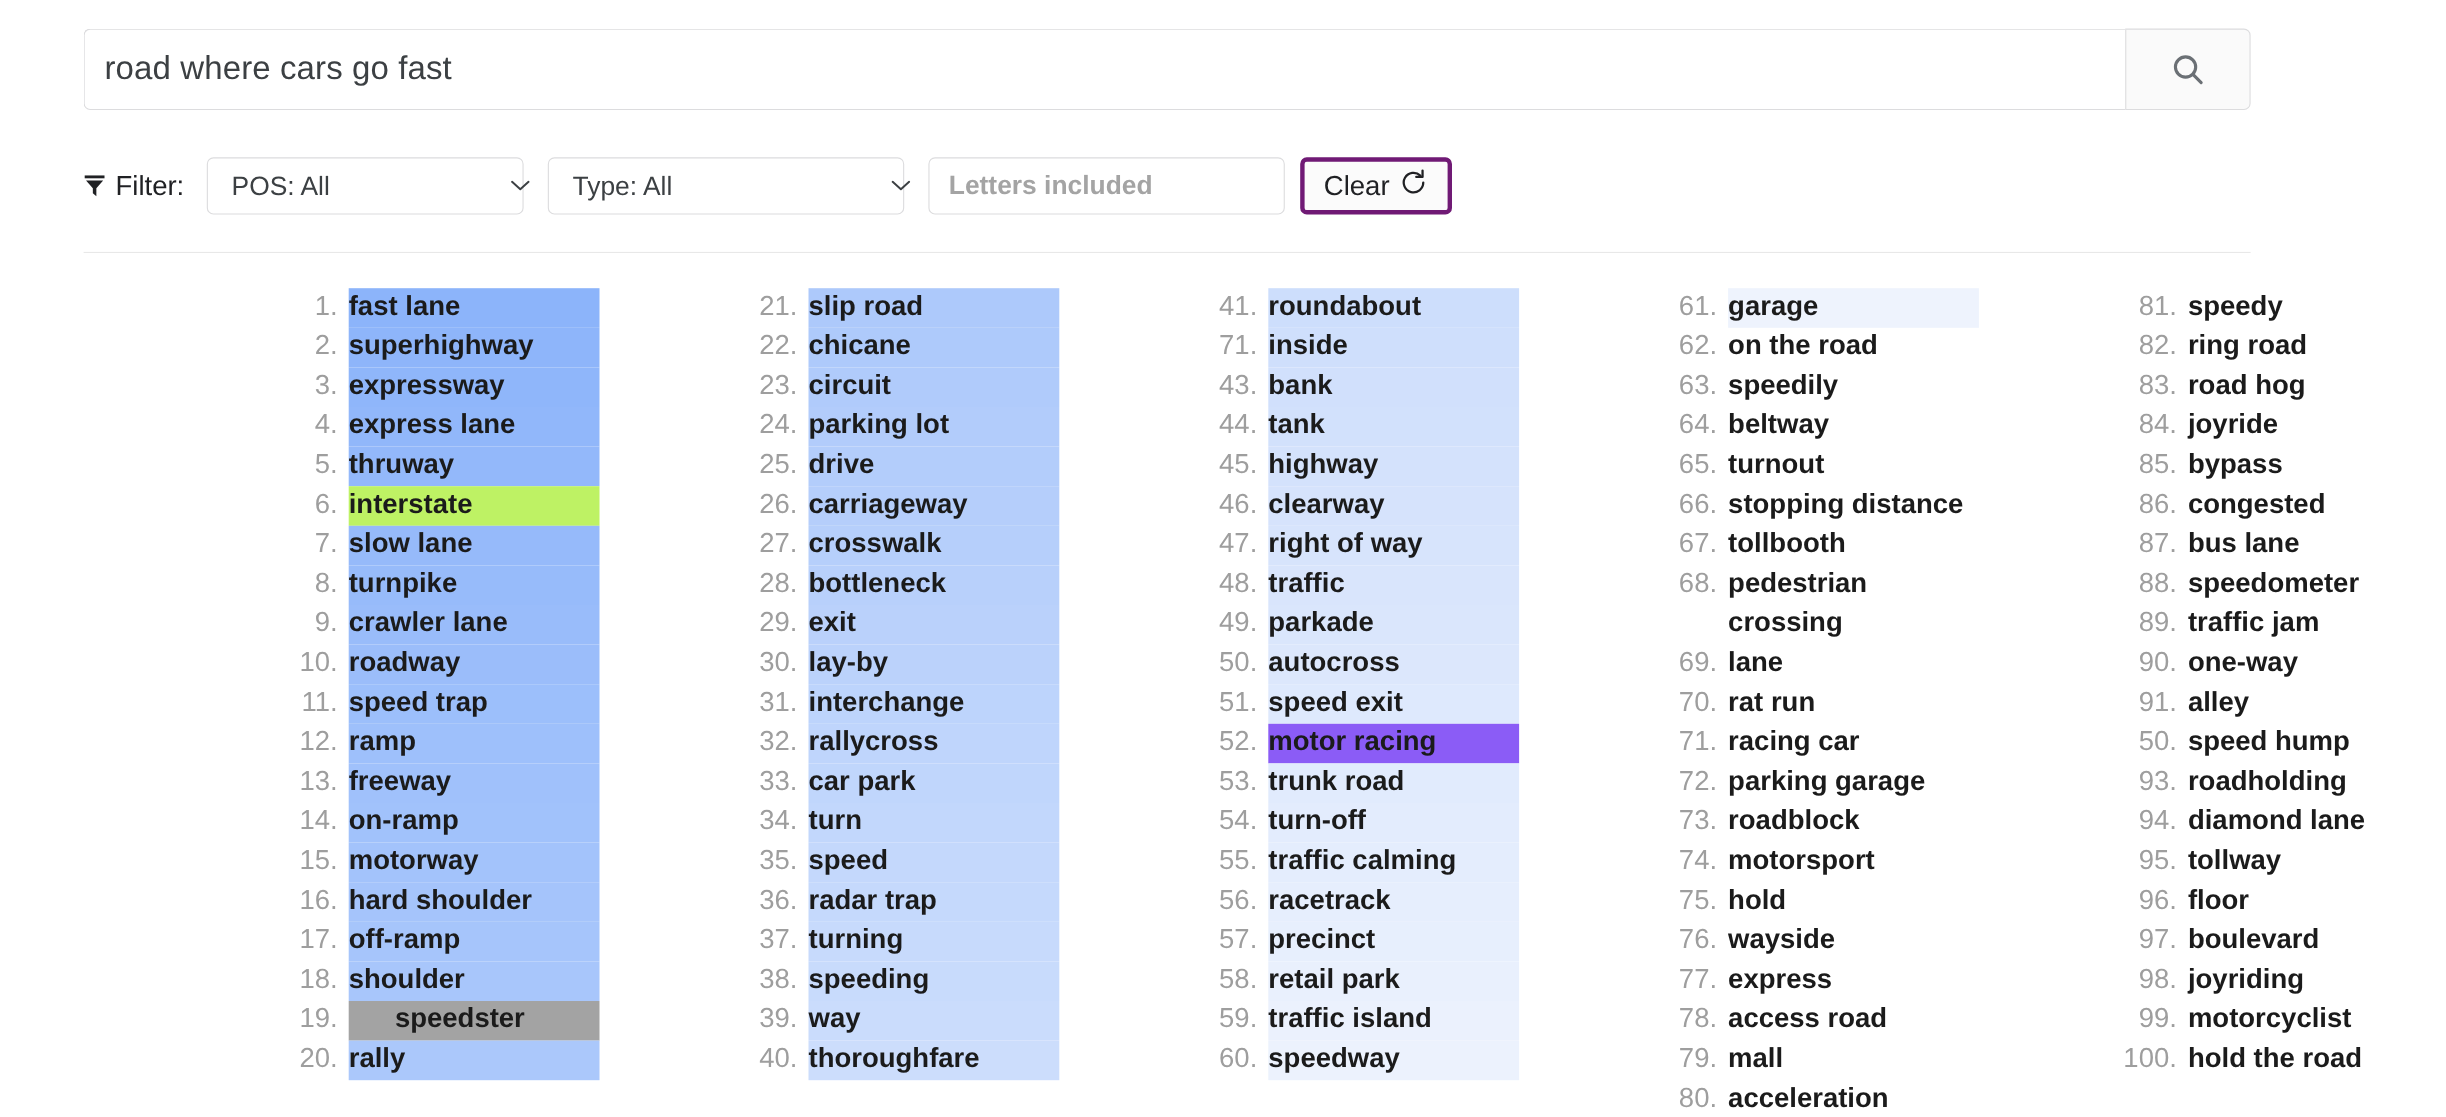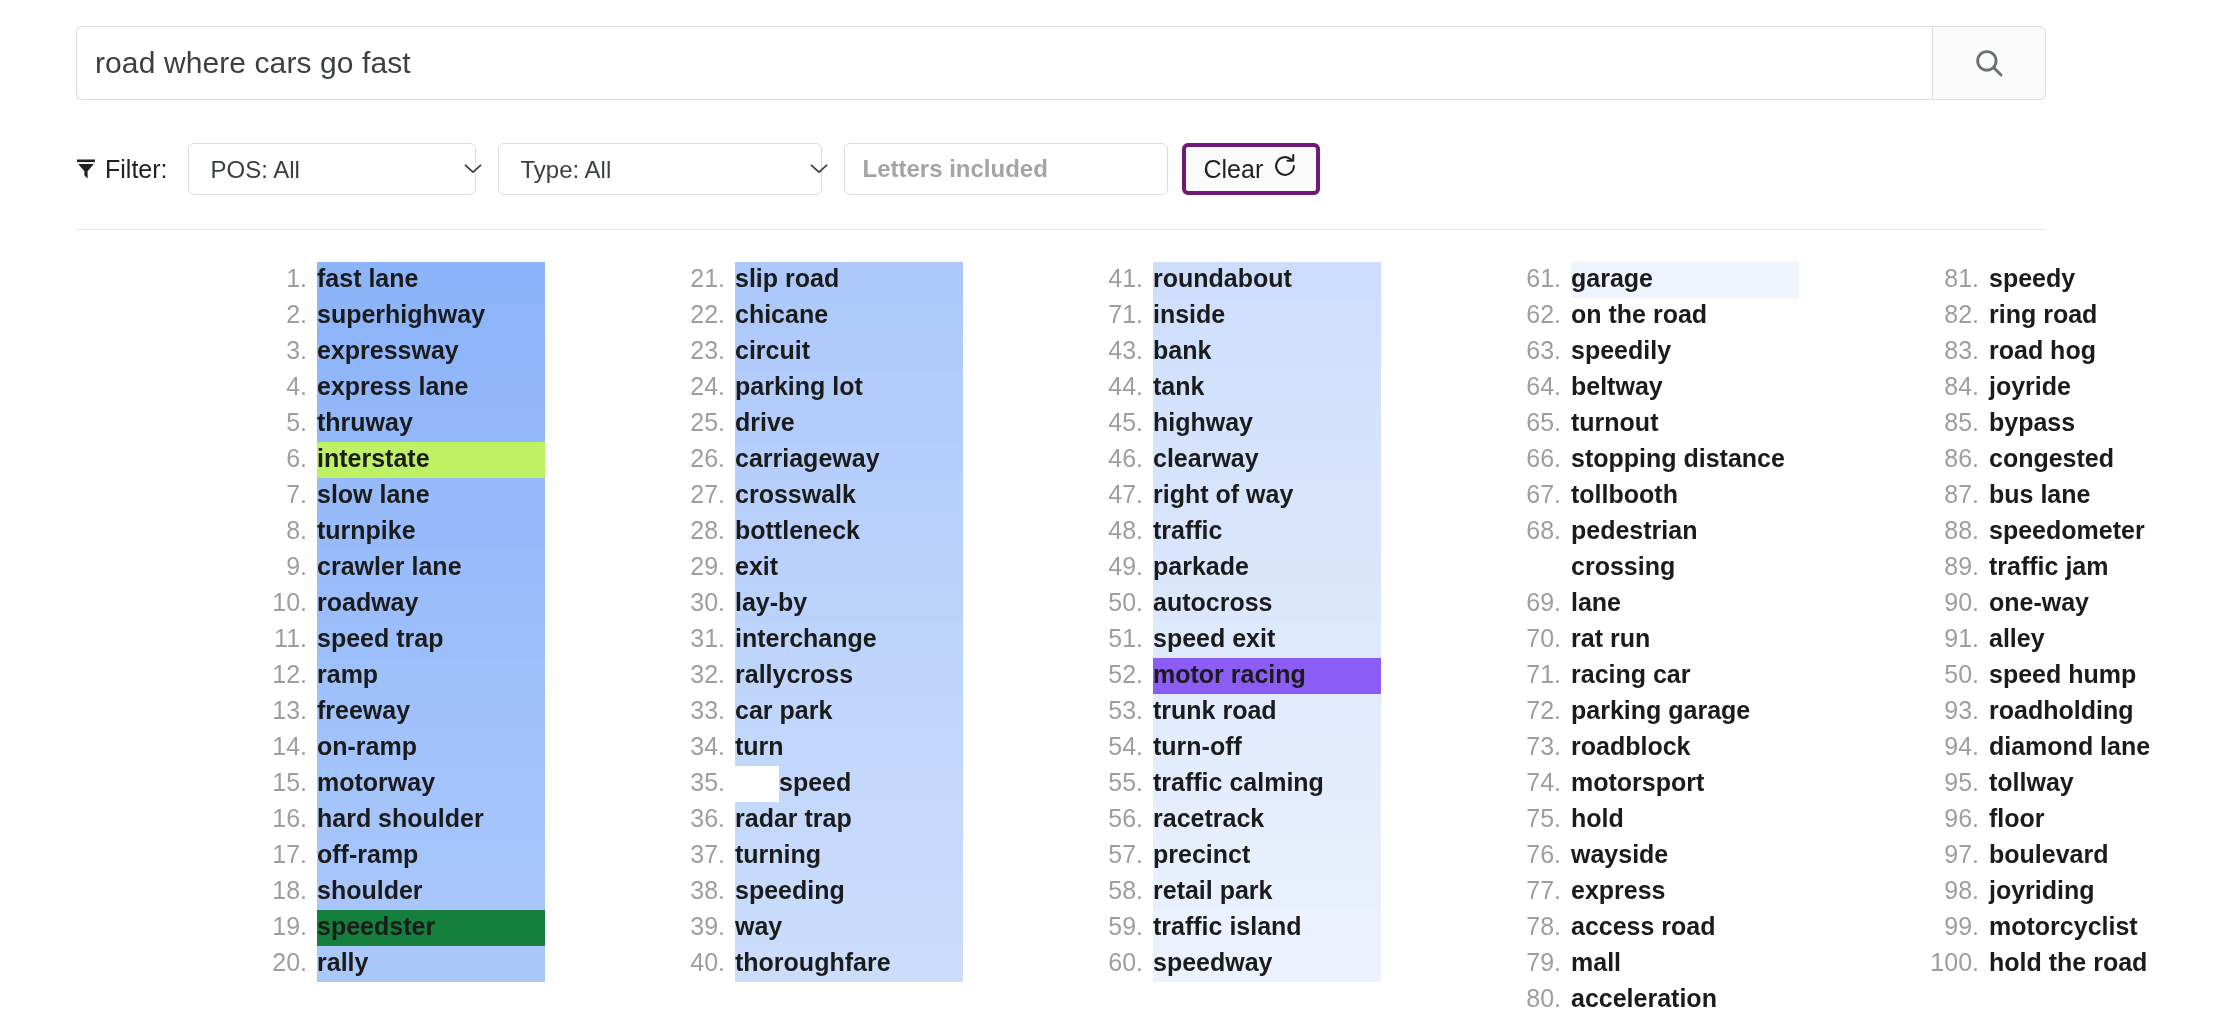--- a/index.html
+++ b/index.html
@@ -329,21 +329,21 @@
         <div class="item">
           <span class="num">17.</span>
           <span class="wordbox" style="background: rgb(166, 197, 251);"><span class="word">off-ramp</span></span>
         </div>
         <div class="item">
           <span class="num">18.</span>
           <span class="wordbox" style="background: rgb(168, 198, 251);"><span class="word">shoulder</span></span>
         </div>
         <div class="item">
           <span class="num">19.</span>
-          <span class="wordbox" style="background: #15803d;"><span class="word">speedster</span></span>
+          <span class="wordbox" style="background: #a3a3a3; padding-left: 42px;"><span class="word">speedster</span></span>
         </div>
         <div class="item">
           <span class="num">20.</span>
           <span class="wordbox" style="background: rgb(171, 200, 251);"><span class="word">rally</span></span>
         </div>
       </div>
       <div class="col">
         <div class="item">
           <span class="num">21.</span>
           <span class="wordbox" style="background: rgb(173, 201, 251);"><span class="word">slip road</span></span>
@@ -395,21 +395,21 @@
         <div class="item">
           <span class="num">33.</span>
           <span class="wordbox" style="background: rgb(192, 214, 252);"><span class="word">car park</span></span>
         </div>
         <div class="item">
           <span class="num">34.</span>
           <span class="wordbox" style="background: rgb(194, 215, 252);"><span class="word">turn</span></span>
         </div>
         <div class="item">
           <span class="num">35.</span>
-          <span class="wordbox" style="background: rgb(196, 216, 252); margin-left: 44px;"><span class="word">speed</span></span>
+          <span class="wordbox" style="background: rgb(196, 216, 252);"><span class="word">speed</span></span>
         </div>
         <div class="item">
           <span class="num">36.</span>
           <span class="wordbox" style="background: rgb(197, 217, 252);"><span class="word">radar trap</span></span>
         </div>
         <div class="item">
           <span class="num">37.</span>
           <span class="wordbox" style="background: rgb(199, 218, 252);"><span class="word">turning</span></span>
         </div>
         <div class="item">

